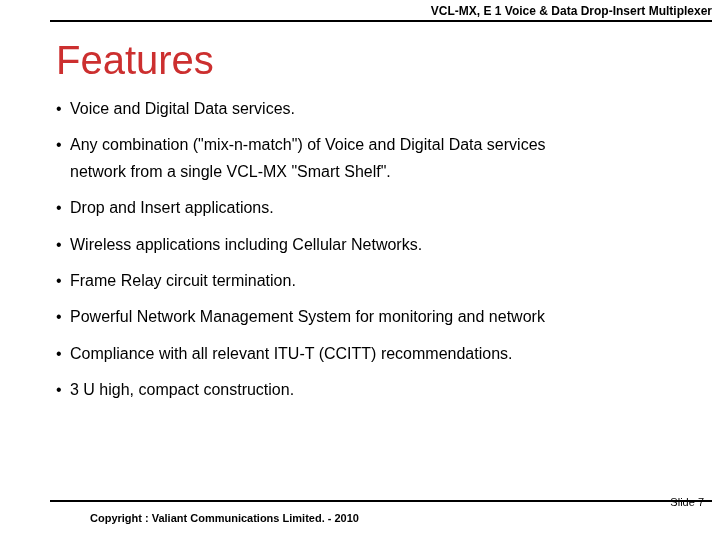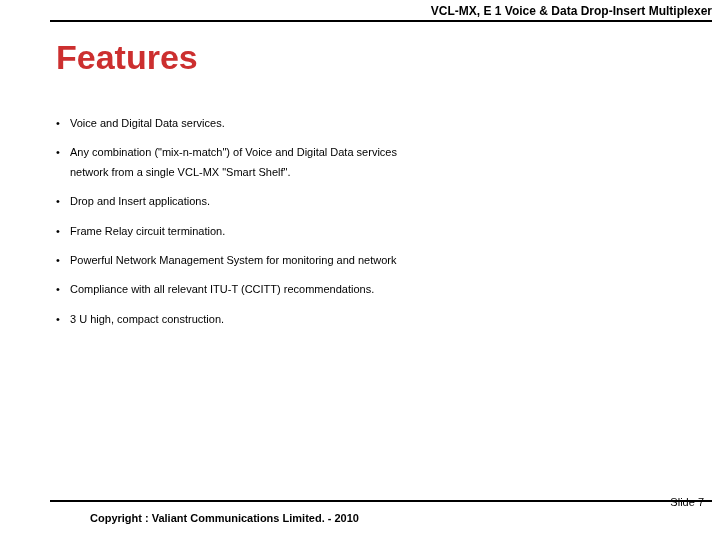--- a/index.html
+++ b/index.html
@@ -1,21 +1,21 @@
 <!DOCTYPE html>
 <html><head>
 <meta charset="utf-8">
 <style>
   * { margin: 0; padding: 0; box-sizing: border-box; }
   html, body { width: 720px; height: 540px; background: #fff; font-family: Arial, Helvetica, sans-serif; color: #000; }
   .slide { position: relative; width: 720px; height: 540px; }
   .top-line { position: absolute; left: 50px; right: 8px; top: 20px; height: 2px; background: #000; }
   .header-label { position: absolute; right: 8px; top: 4px; font-size: 12px; font-weight: bold; }
-  .title { position: absolute; left: 56px; top: 38px; font-size: 34px; font-weight: bold; color: #cc2f2f; }
-  .bullets { position: absolute; left: 56px; top: 116px; right: 40px; font-size: 11px; line-height: 1.4; }
+  .title { position: absolute; left: 56px; top: 38px; font-size: 40px; font-weight: normal; color: #cc2f2f; }
+  .bullets { position: absolute; left: 56px; top: 98px; right: 40px; font-size: 16px; line-height: 1.4; }
   .bullets li { list-style: none; position: relative; padding-left: 14px; margin-bottom: 14px; }
   .bullets li::before { content: "•"; position: absolute; left: 0; top: 0; }
   .cont { padding-left: 14px; margin-top: -10px; margin-bottom: 14px; }
   .bottom-line { position: absolute; left: 50px; right: 8px; bottom: 38px; height: 2px; background: #000; }
   .copyright { position: absolute; left: 50px; bottom: 16px; font-size: 11px; font-weight: bold; margin-left: 40px; }
   .slidenum { position: absolute; right: 16px; bottom: 32px; font-size: 11px; }
 </style>
 </head>
 <body>
 
@@ -23,20 +23,21 @@
   <div class="header-label">VCL-MX, E 1 Voice &amp; Data Drop-Insert Multiplexer</div>
   <div class="top-line"></div>
 
   <div class="title">Features</div>
 
   <ul class="bullets">
     <li>Voice and Digital Data services.</li>
     <li>Any combination ("mix-n-match") of Voice and Digital Data services</li>
     <div class="cont">network from a single VCL-MX "Smart Shelf".</div>
     <li>Drop and Insert applications.</li>
+    <li>Wireless applications including Cellular Networks.</li>
     <li>Frame Relay circuit termination.</li>
     <li>Powerful Network Management System for monitoring and network</li>
     <li>Compliance with all relevant ITU-T (CCITT) recommendations.</li>
     <li>3 U high, compact construction.</li>
   </ul>
 
   <div class="bottom-line"></div>
   <div class="copyright">Copyright : Valiant Communications Limited. - 2010</div>
   <div class="slidenum">Slide 7</div>
 </div>

